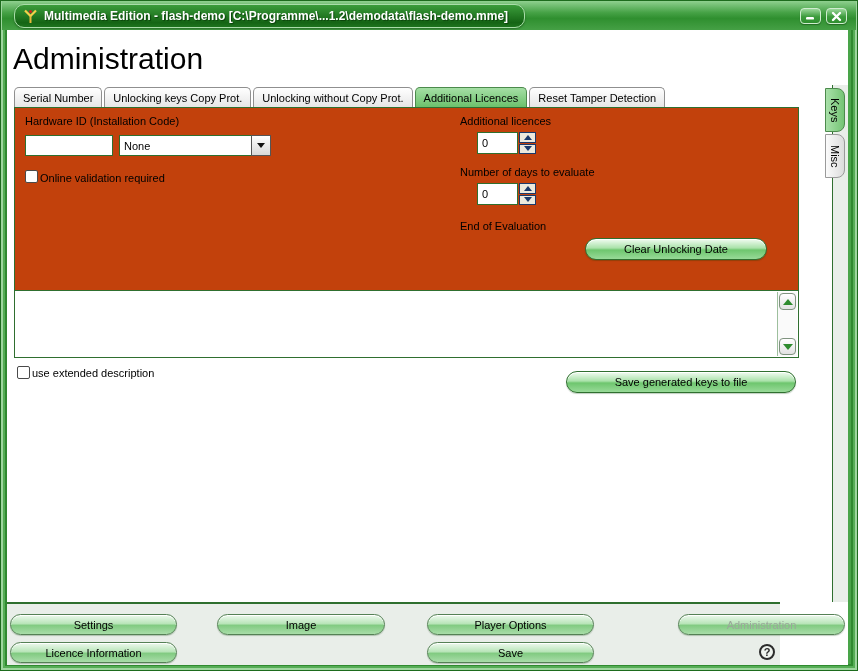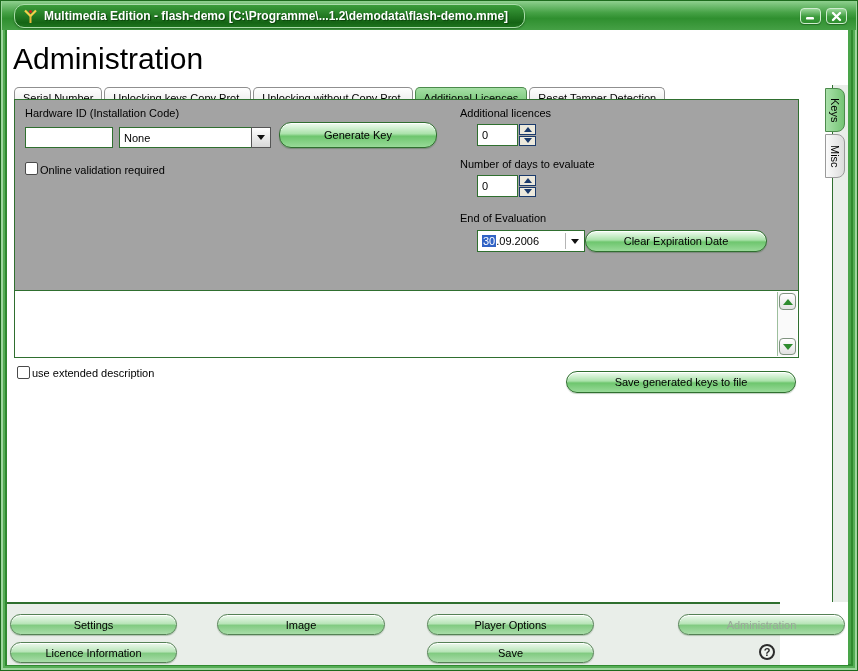--- a/index.html
+++ b/index.html
@@ -42,21 +42,21 @@
   .side-tab.unsel { top:104px; background:linear-gradient(90deg,#fbfbfb,#dcdcdc); border:1px solid #9a9a9a; }
   
   .tabrow { position:absolute; left:7px; top:57px; display:flex; gap:2px; }
   .tab {
     height:20px; padding:0 8px; display:flex; align-items:center; font-size:11px;
     border:1px solid #8f8f8f; border-bottom:none; border-radius:5px 5px 0 0;
     background:linear-gradient(180deg,#ffffff,#e6e6e6); cursor:pointer; white-space:nowrap;justify-content:flex-end;
   }
   .tab.sel { background:linear-gradient(180deg,#a5dfa5,#6cc16c); border-color:#4c8a4c; }
   
-  .panel { position:absolute; left:7px; top:69px; width:785px; height:216px; border:1px solid #2f6f2f; background:#a3a3a3; }
+  .panel { position:absolute; left:7px; top:77px; width:785px; height:216px; border:1px solid #2f6f2f; background:#c2410c; }
   .lbl { position:absolute; font-size:11px; color:#000; white-space:nowrap; }
   .tbox { position:absolute; background:#fff; border:1px solid #2f6f2f; font-size:11px; padding:2px 4px; font-family:"Liberation Sans",sans-serif; }
   .combo { position:absolute; background:#fff; border:1px solid #2f6f2f; display:flex; align-items:stretch; }
   .combo .val { flex:1; font-size:11px; display:flex; align-items:center; padding:0 4px; }
   .combo .drop {
     width:20px; border-left:1px solid #444; background:linear-gradient(180deg,#ffffff,#d8d8d8);
     display:flex; align-items:center; justify-content:center; cursor:pointer; border:1px solid #555; margin:-1px; margin-left:0;
   }
   .tri-dn-k { width:0; height:0; border-left:4px solid transparent; border-right:4px solid transparent; border-top:5px solid #111; }
   
@@ -162,21 +162,20 @@
     <div class="panel">
 
       <div class="lbl" style="left:10px; top:7px;">Hardware ID (Installation Code)</div>
       <input class="tbox" style="left: 10px; top: 27px; width: 88px; height: 21px;" value="">
       <div class="combo" style="left:104px; top:27px; width:152px; height:21px;">
         <div class="val">None</div>
         <div class="drop">
             <div class="tri-dn-k"></div>
           </div>
       </div>
-      <div class="gbtn hot" style="left:264px; top:22px; width:158px; height:26px;">Generate Key</div>
 
       <div class="checkbox" style="left:10px; top:62px;"></div>
       <div class="cb-lbl" style="left:25px; top:64px;">Online validation required</div>
 
       <div class="lbl" style="left:445px; top:7px;">Additional licences</div>
       <div class="spin" style="left:462px; top:24px;">
         <div class="sval">0</div>
         <div class="btns">
           <div class="sb">
               <div class="tri-up-n"></div>
@@ -194,31 +193,21 @@
           <div class="sb">
               <div class="tri-up-n"></div>
             </div>
           <div class="sb">
               <div class="tri-dn-n"></div>
             </div>
         </div>
       </div>
 
       <div class="lbl" style="left:445px; top:112px;">End of Evaluation</div>
-      <div class="datebox" style="left:462px; top:130px; width:108px; height:22px;">
-        <div class="dval">
-          <span class="sel-day">30</span>
-            <span>.09.2006</span>
-        </div>
-        <div class="sep"></div>
-        <div class="drop">
-            <div class="tri-dn-k"></div>
-          </div>
-      </div>
-      <div class="gbtn hot" style="left:570px; top:130px; width:182px; height:22px;">Clear Expiration Date</div>
+      <div class="gbtn hot" style="left:570px; top:130px; width:182px; height:22px;">Clear Unlocking Date</div>
     </div>
 
     <div class="outbox">
       <div class="sbar">
         <div class="sbtn" style="top:1px;">
             <div class="tri-up-g"></div>
           </div>
         <div class="sbtn" style="bottom:1px; top:auto;">
             <div class="tri-dn-g"></div>
           </div>

